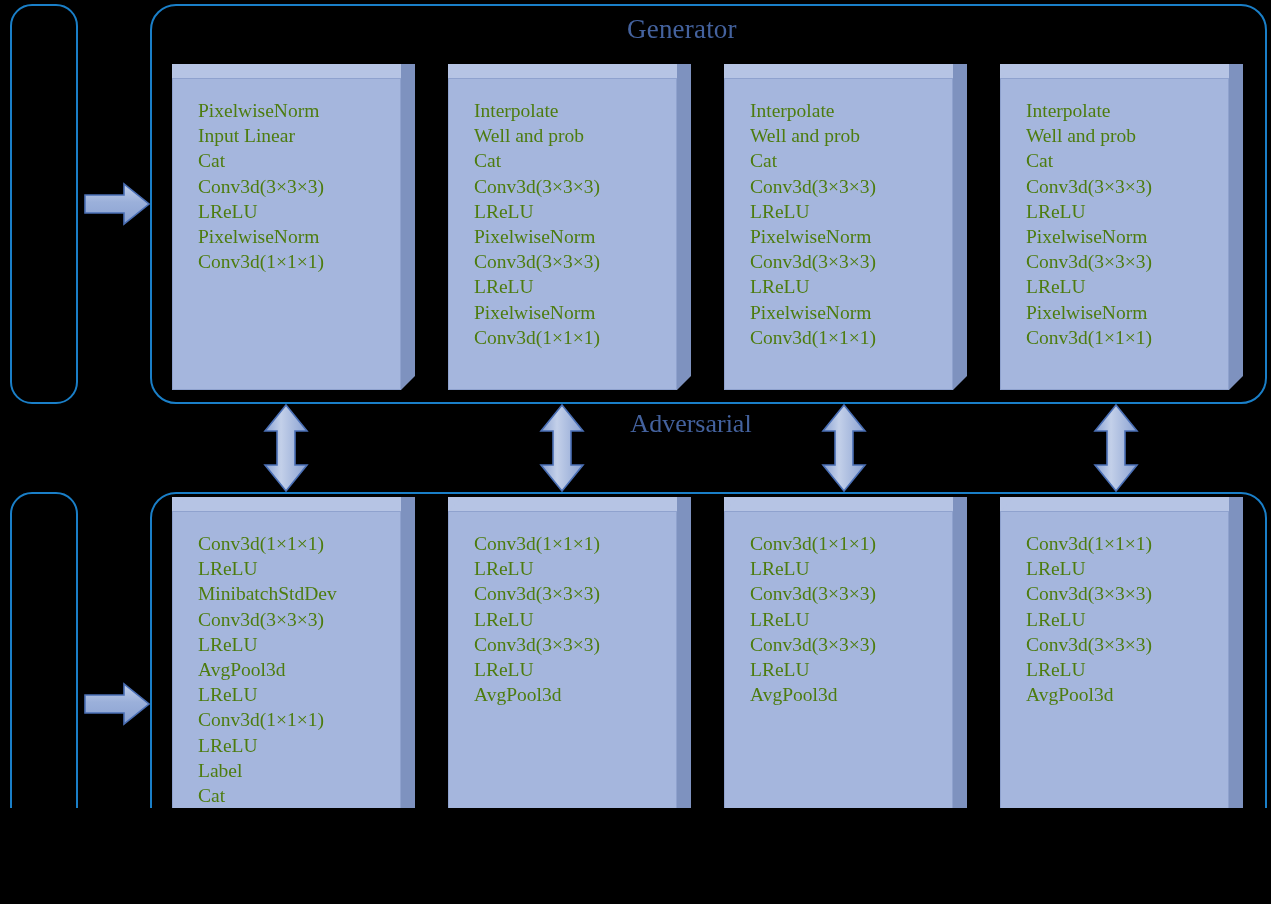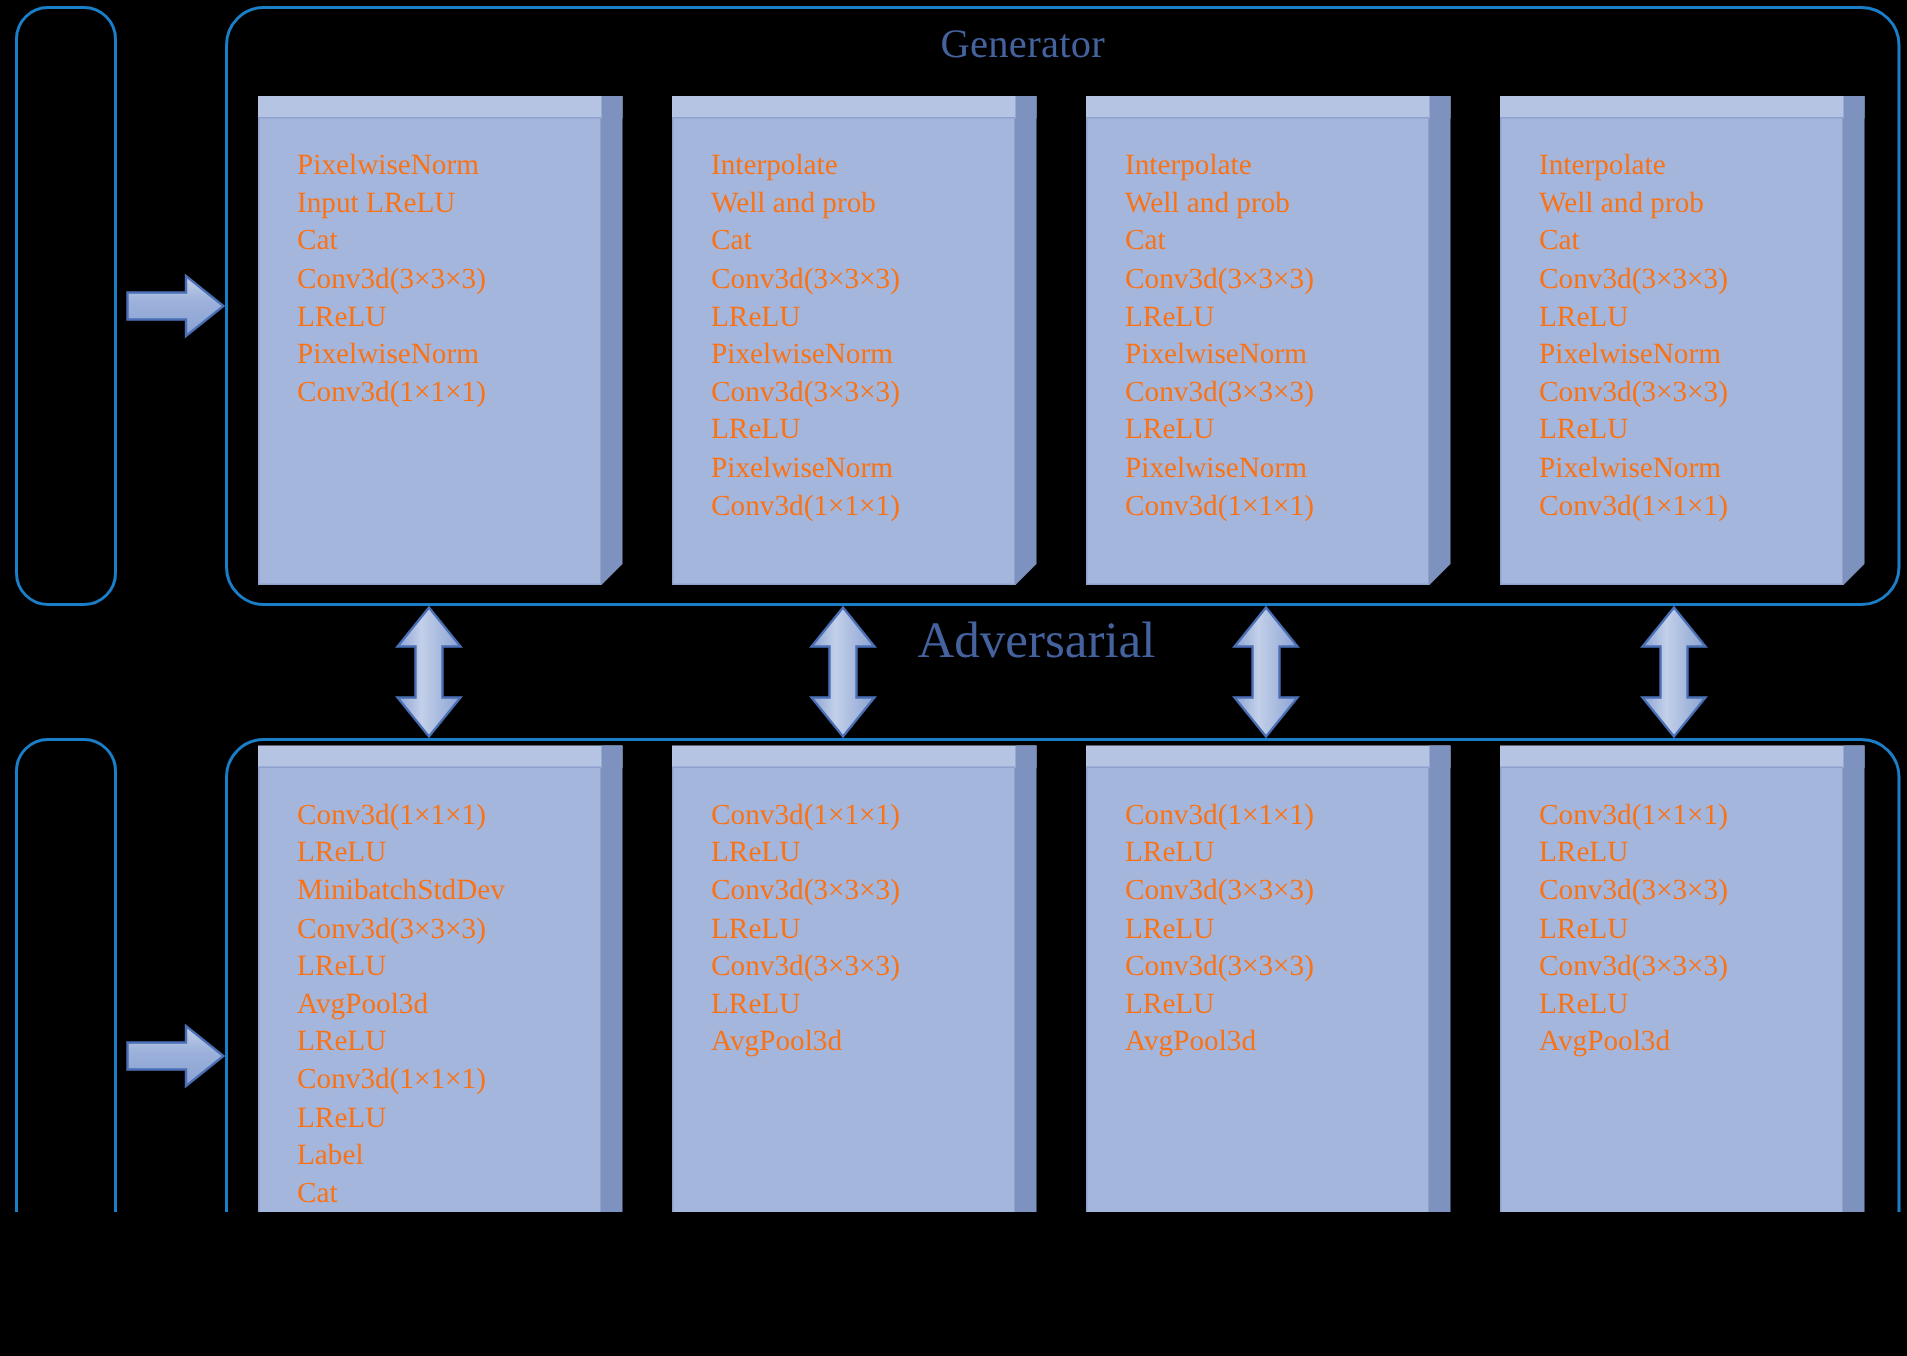--- a/index.html
+++ b/index.html
@@ -34,21 +34,21 @@
     color: #44629e;
     font-size: 27px;
     font-family: "Liberation Serif", "DejaVu Serif", serif;
     white-space: nowrap;
     letter-spacing: 0.2px;
   }
 
   .center-label {
     position: absolute;
     color: #44629e;
-    font-size: 34px;
+    font-size: 26px;
     line-height: 1.08;
     text-align: center;
     font-family: "Liberation Serif", "DejaVu Serif", serif;
   }
 
   
   .block3d {
     position: absolute;
   }
   .block3d .face-front {
@@ -97,21 +97,21 @@
     border-color: #7e92bf transparent transparent transparent;
   }
   .block3d .block-lines {
     position: absolute;
     left: 0;
     top: 14px;
     right: 14px;
     bottom: 0;
     padding: 20px 0 0 26px;
     box-sizing: border-box;
-    color: #f97316;
+    color: #4d7c0f;
     font-size: 19.5px;
     line-height: 25.2px;
     font-family: "Liberation Serif", "DejaVu Serif", serif;
     z-index: 3;
   }
   .block-lines div { white-space: nowrap; }
 
   
   .arrow-right, .arrow-updown {
     position: absolute;
@@ -156,21 +156,21 @@
   <div class="round-box" style="left:150px; top:4px; width:1117px; height:400px;"></div>
 
   <div class="section-title" style="left:627px; top:14px;">Generator</div>
 
   <div class="block3d" style="left:172px; top:64px; width:243px; height:326px;">
     <div class="face-top"></div>
     <div class="face-side"></div>
     <div class="face-front"></div>
     <div class="block-lines">
         <div>PixelwiseNorm</div>
-        <div>Input LReLU</div>
+        <div>Input Linear</div>
         <div>Cat</div>
         <div>Conv3d(3×3×3)</div>
         <div>LReLU</div>
         <div>PixelwiseNorm</div>
         <div>Conv3d(1×1×1)</div>
       </div>
   </div>
 
   <div class="block3d" style="left:448px; top:64px; width:243px; height:326px;">
     <div class="face-top"></div>

